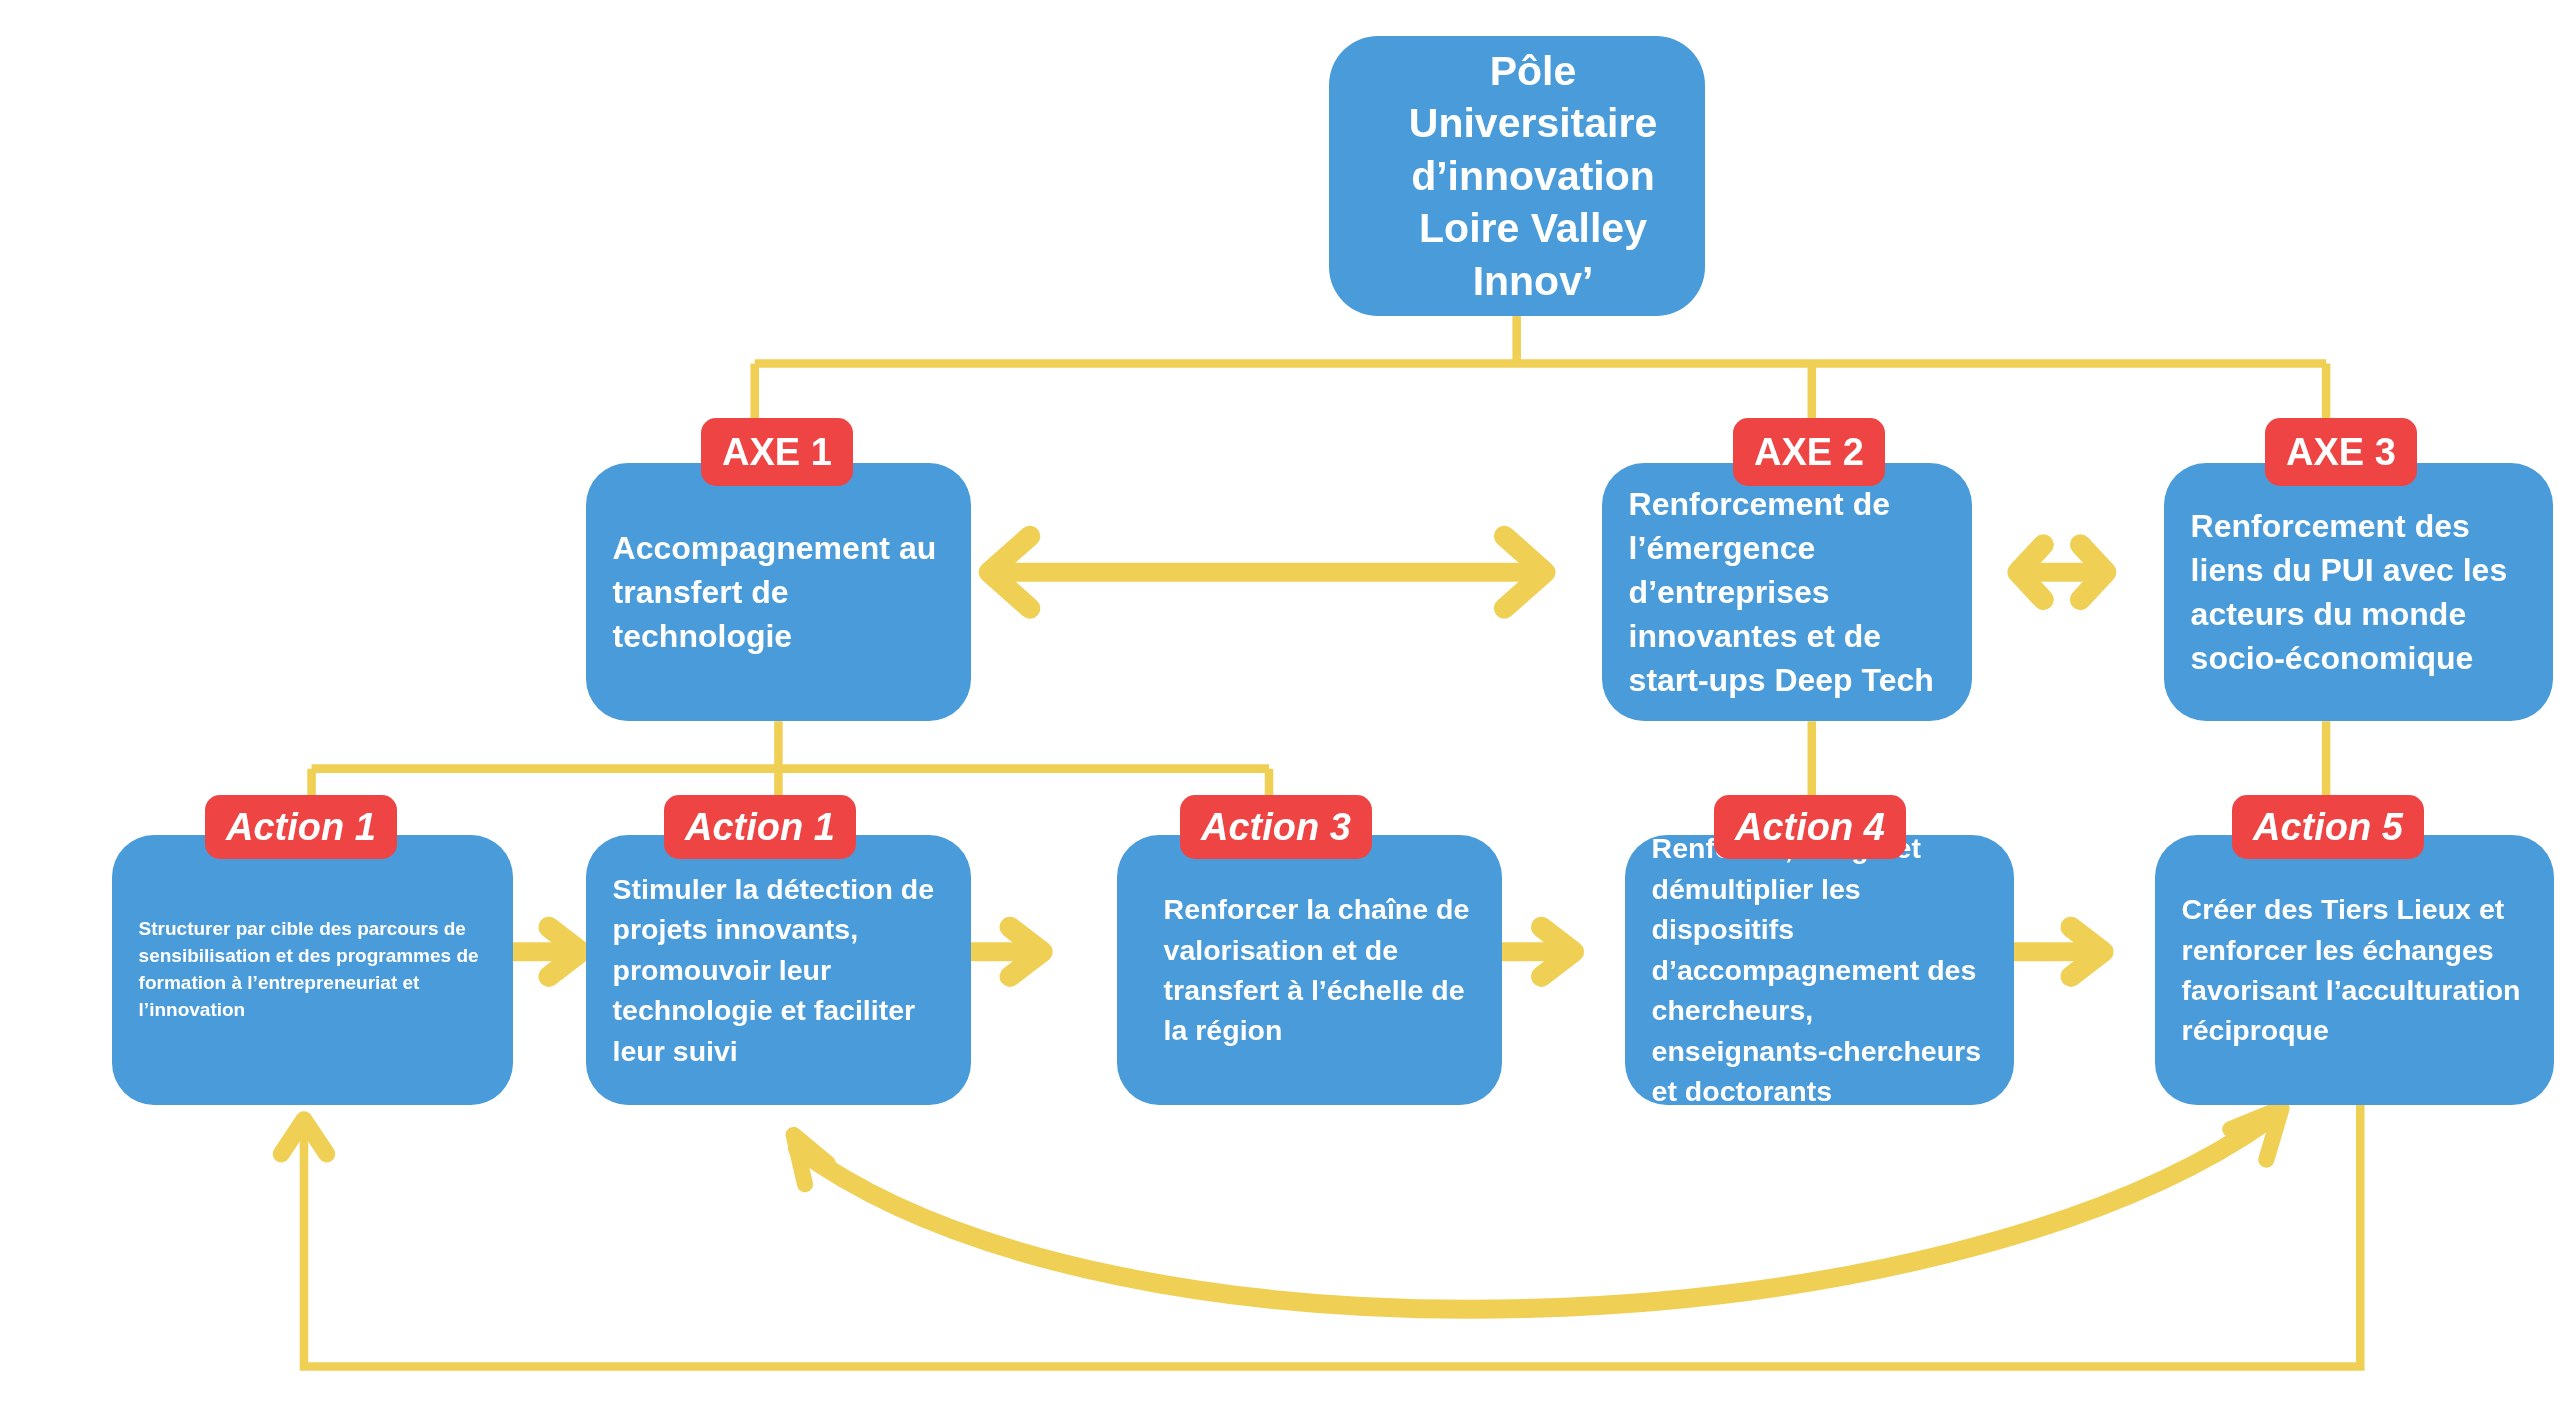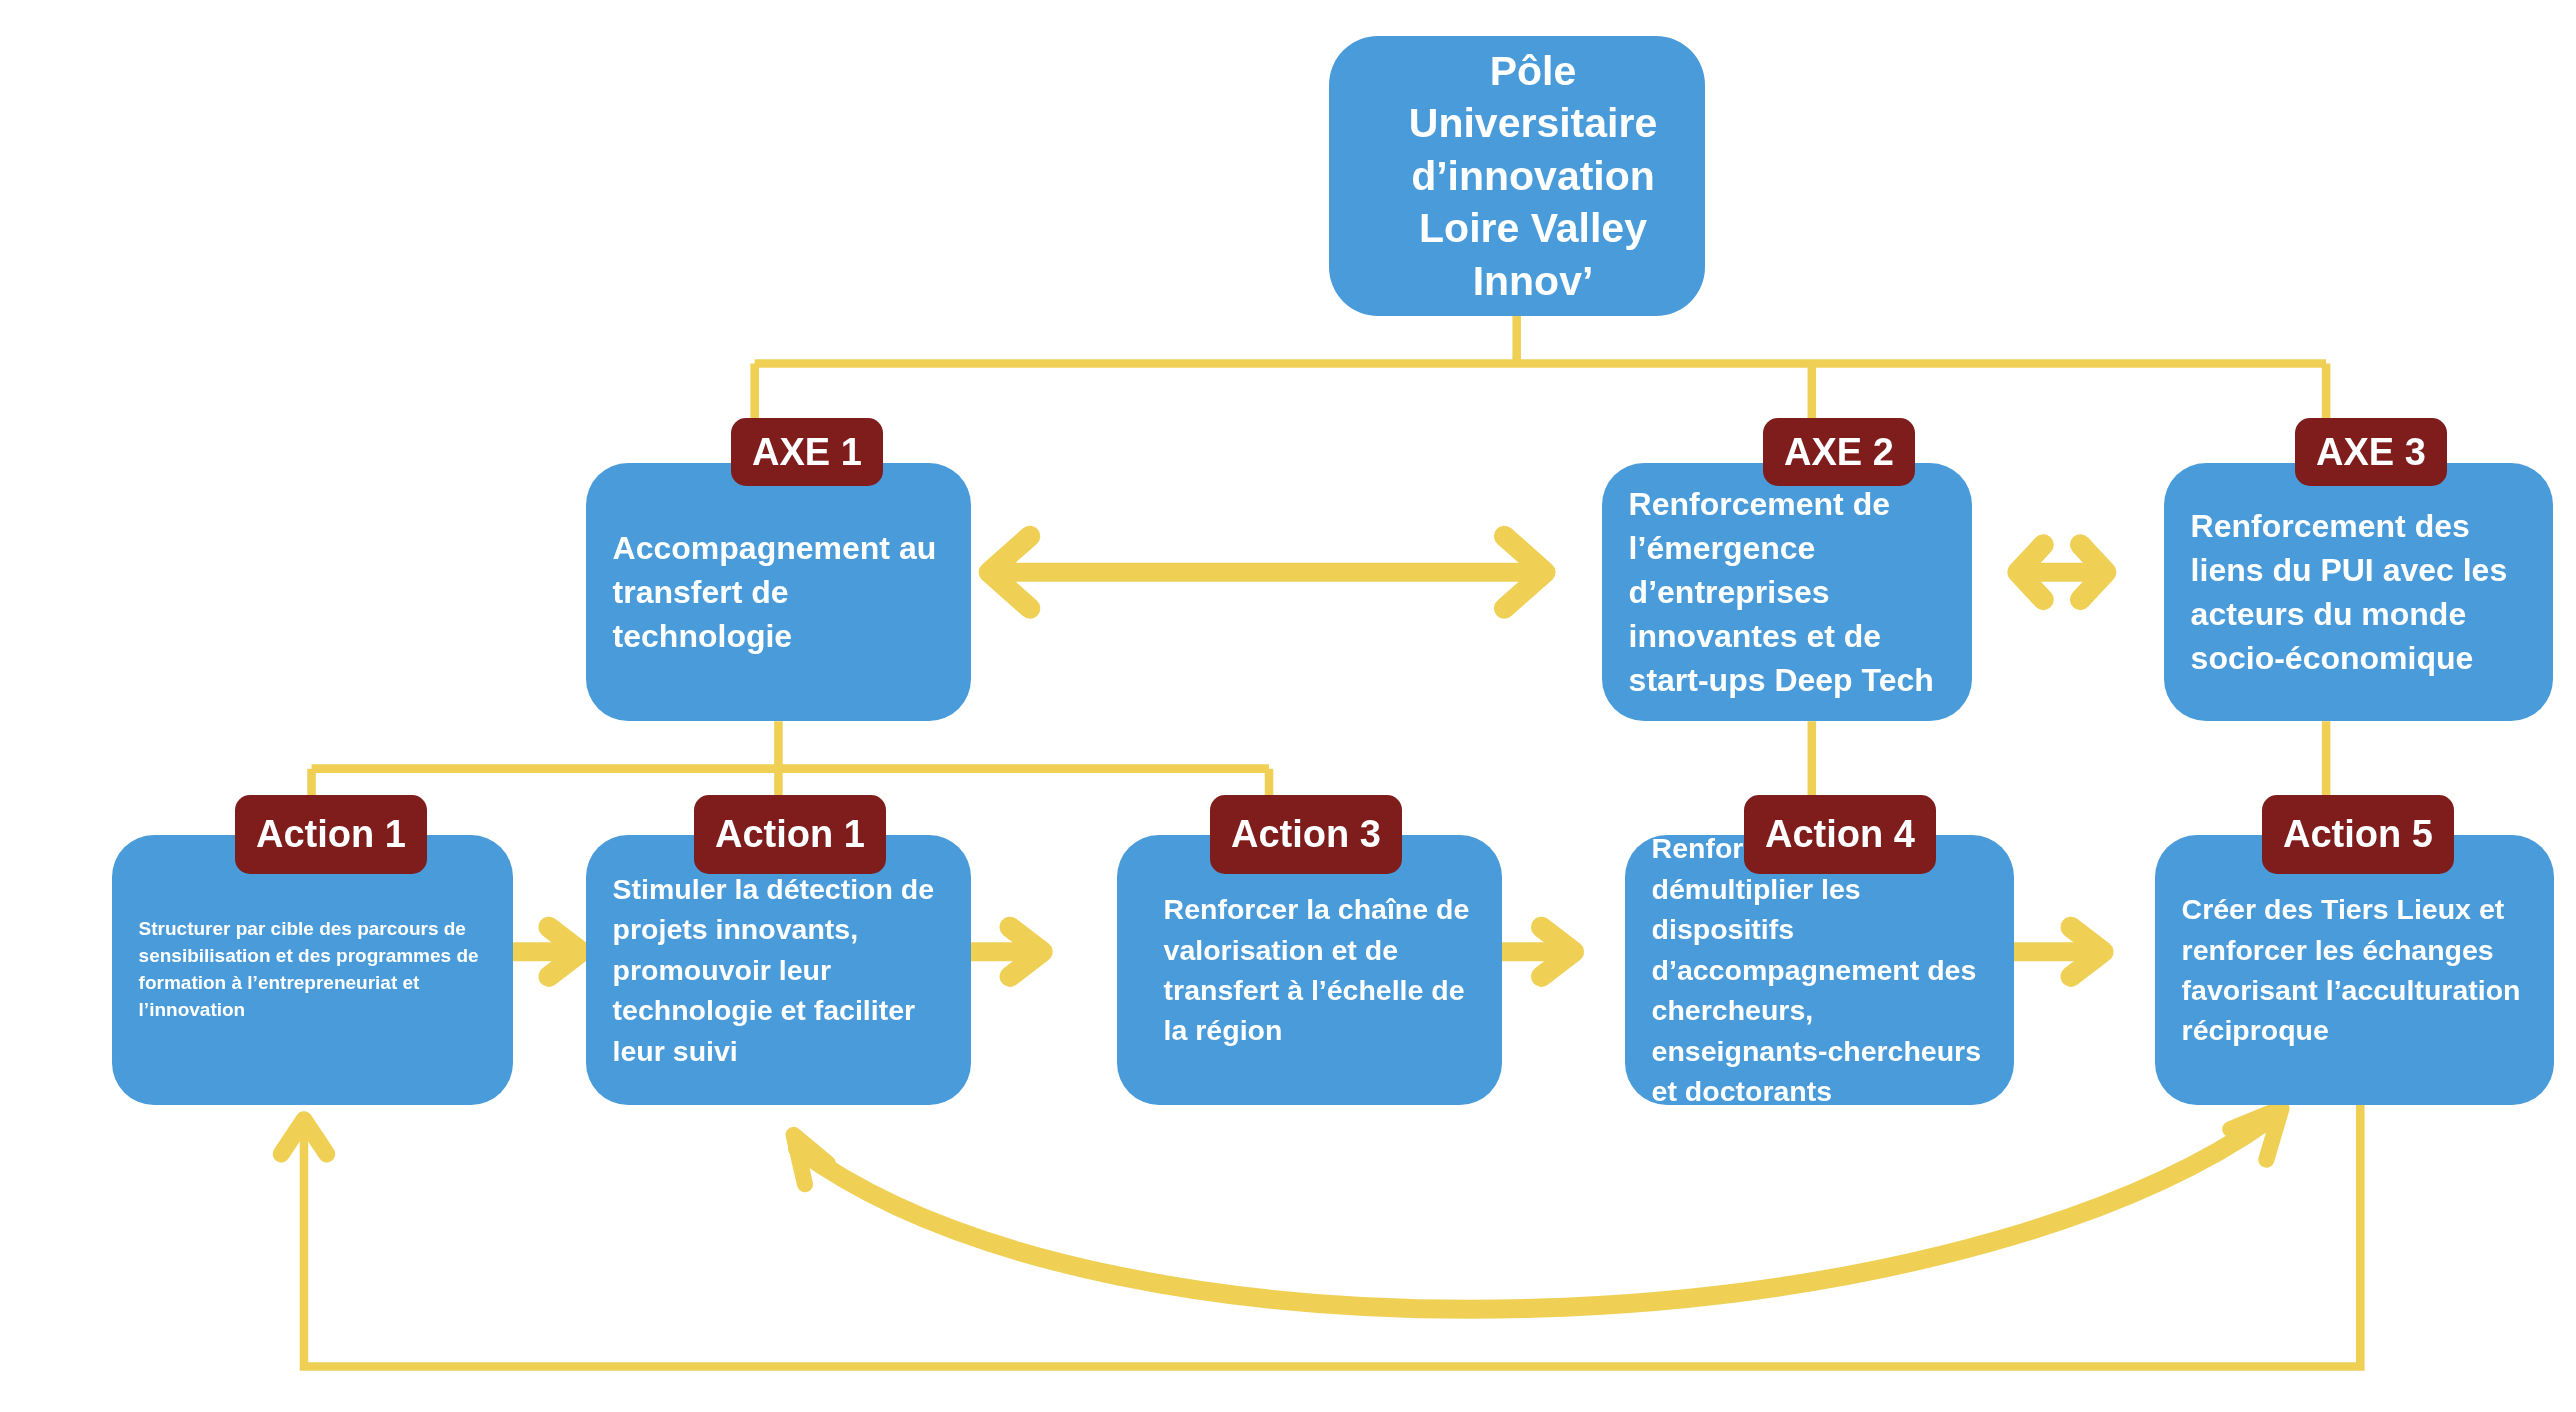--- a/index.html
+++ b/index.html
@@ -5,22 +5,22 @@
   html,body{margin:0;padding:0;background:#ffffff;}
   body{width:2576px;height:1412px;font-family:"Liberation Sans",sans-serif;}
   #stage{position:relative;width:2576px;height:1412px;overflow:hidden;background:#fff;}
 
   svg#wires{position:absolute;left:0;top:0;width:2576px;height:1412px;pointer-events:none;}
 
   .node{position:absolute;box-sizing:border-box;background:#4a9bd9;border-radius:42px;
         color:#ffffff;font-weight:bold;display:flex;align-items:center;}
   .node .body{padding:0 26.6px;width:100%;}
 
-  .tag{position:absolute;background:#7f1d1d;border-radius:15px;color:#fff;font-weight:bold;
-       display:flex;align-items:center;justify-content:center;white-space:nowrap;z-index:6;margin-left:30px;}
+  .tag{position:absolute;background:#ef4444;border-radius:15px;color:#fff;font-weight:bold;
+       display:flex;align-items:center;justify-content:center;white-space:nowrap;z-index:6;}
 
   
   #root{left:1329px;top:36px;width:376px;height:280px;border-radius:49px;}
   #root .body{font-size:41px;line-height:1.28;text-align:center;padding:0 25px;margin-left:32px;}
 
   
   .axe{top:463px;height:258px;}
   #axe1{left:586px;width:385px;}
   #axe2{left:1602px;width:370px;}
   #axe3{left:2164px;width:389px;border-top-right-radius:42px;}
@@ -34,21 +34,21 @@
   
   .act{top:835px;height:270px;}
   #act1{left:112px;width:401px;}
   #act2{left:586px;width:385px;}
   #act3{left:1117px;width:385px;padding-left:20px;}
   #act4{left:1625px;width:389px;}
   #act5{left:2155px;width:399px;}
   .act .body{font-size:28.5px;line-height:1.42;}
   #act1 .body{font-size:19px;}
 
-  .act-tag{top:795px;height:79px;font-size:38px;padding:0 21px;}
+  .act-tag{top:795px;height:64px;font-size:38px;padding:0 21px;font-style:italic;}
   #act1-tag{left:205px;}
   #act2-tag{left:664px;}
   #act3-tag{left:1180px;}
   #act4-tag{left:1714px;}
   #act5-tag{left:2232px;}
 </style>
 </head>
 <body>
 
 <div id="stage">

